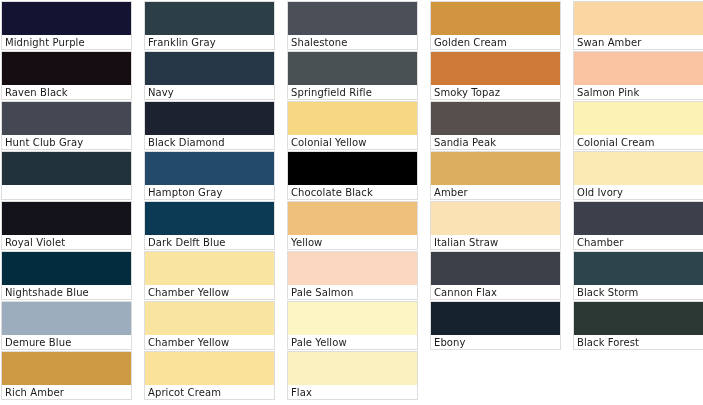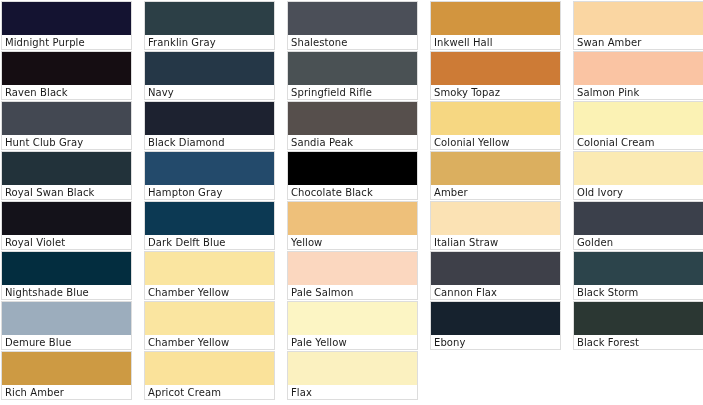--- a/index.html
+++ b/index.html
@@ -61,21 +61,21 @@
     <div class="swatch-card">
       <div class="swatch-color" style="background-color: rgb(44, 63, 70);"></div>
       <div class="swatch-label">Franklin Gray</div>
     </div>
     <div class="swatch-card">
       <div class="swatch-color" style="background-color: rgb(75, 79, 88);"></div>
       <div class="swatch-label">Shalestone</div>
     </div>
     <div class="swatch-card">
       <div class="swatch-color" style="background-color: rgb(210, 149, 63);"></div>
-      <div class="swatch-label">Inkwell Hall</div>
+      <div class="swatch-label">Golden Cream</div>
     </div>
     <div class="swatch-card">
       <div class="swatch-color" style="background-color: rgb(250, 214, 162);"></div>
       <div class="swatch-label">Swan Amber</div>
     </div>
     <div class="swatch-card">
       <div class="swatch-color" style="background-color: rgb(21, 13, 18);"></div>
       <div class="swatch-label">Raven Black</div>
     </div>
     <div class="swatch-card">
@@ -96,34 +96,33 @@
     </div>
     <div class="swatch-card">
       <div class="swatch-color" style="background-color: rgb(67, 72, 82);"></div>
       <div class="swatch-label">Hunt Club Gray</div>
     </div>
     <div class="swatch-card">
       <div class="swatch-color" style="background-color: rgb(29, 34, 48);"></div>
       <div class="swatch-label">Black Diamond</div>
     </div>
     <div class="swatch-card">
+      <div class="swatch-color" style="background-color: rgb(246, 215, 130);"></div>
+      <div class="swatch-label">Colonial Yellow</div>
+    </div>
+    <div class="swatch-card">
       <div class="swatch-color" style="background-color: rgb(86, 79, 76);"></div>
       <div class="swatch-label">Sandia Peak</div>
     </div>
     <div class="swatch-card">
-      <div class="swatch-color" style="background-color: rgb(246, 215, 130);"></div>
-      <div class="swatch-label">Colonial Yellow</div>
-    </div>
-    <div class="swatch-card">
       <div class="swatch-color" style="background-color: rgb(251, 242, 180);"></div>
       <div class="swatch-label">Colonial Cream</div>
     </div>
     <div class="swatch-card">
       <div class="swatch-color" style="background-color: rgb(34, 50, 58);"></div>
-      <div class="swatch-label">Royal Swan Black</div>
     </div>
     <div class="swatch-card">
       <div class="swatch-color" style="background-color: rgb(35, 74, 107);"></div>
       <div class="swatch-label">Hampton Gray</div>
     </div>
     <div class="swatch-card">
       <div class="swatch-color" style="background-color: rgb(0, 0, 0);"></div>
       <div class="swatch-label">Chocolate Black</div>
     </div>
     <div class="swatch-card">
@@ -145,21 +144,21 @@
     <div class="swatch-card">
       <div class="swatch-color" style="background-color: rgb(238, 192, 122);"></div>
       <div class="swatch-label">Yellow</div>
     </div>
     <div class="swatch-card">
       <div class="swatch-color" style="background-color: rgb(251, 226, 180);"></div>
       <div class="swatch-label">Italian Straw</div>
     </div>
     <div class="swatch-card">
       <div class="swatch-color" style="background-color: rgb(59, 64, 75);"></div>
-      <div class="swatch-label">Golden</div>
+      <div class="swatch-label">Chamber</div>
     </div>
     <div class="swatch-card">
       <div class="swatch-color" style="background-color: rgb(3, 45, 63);"></div>
       <div class="swatch-label">Nightshade Blue</div>
     </div>
     <div class="swatch-card">
       <div class="swatch-color" style="background-color: rgb(250, 229, 160);"></div>
       <div class="swatch-label">Chamber Yellow</div>
     </div>
     <div class="swatch-card">

